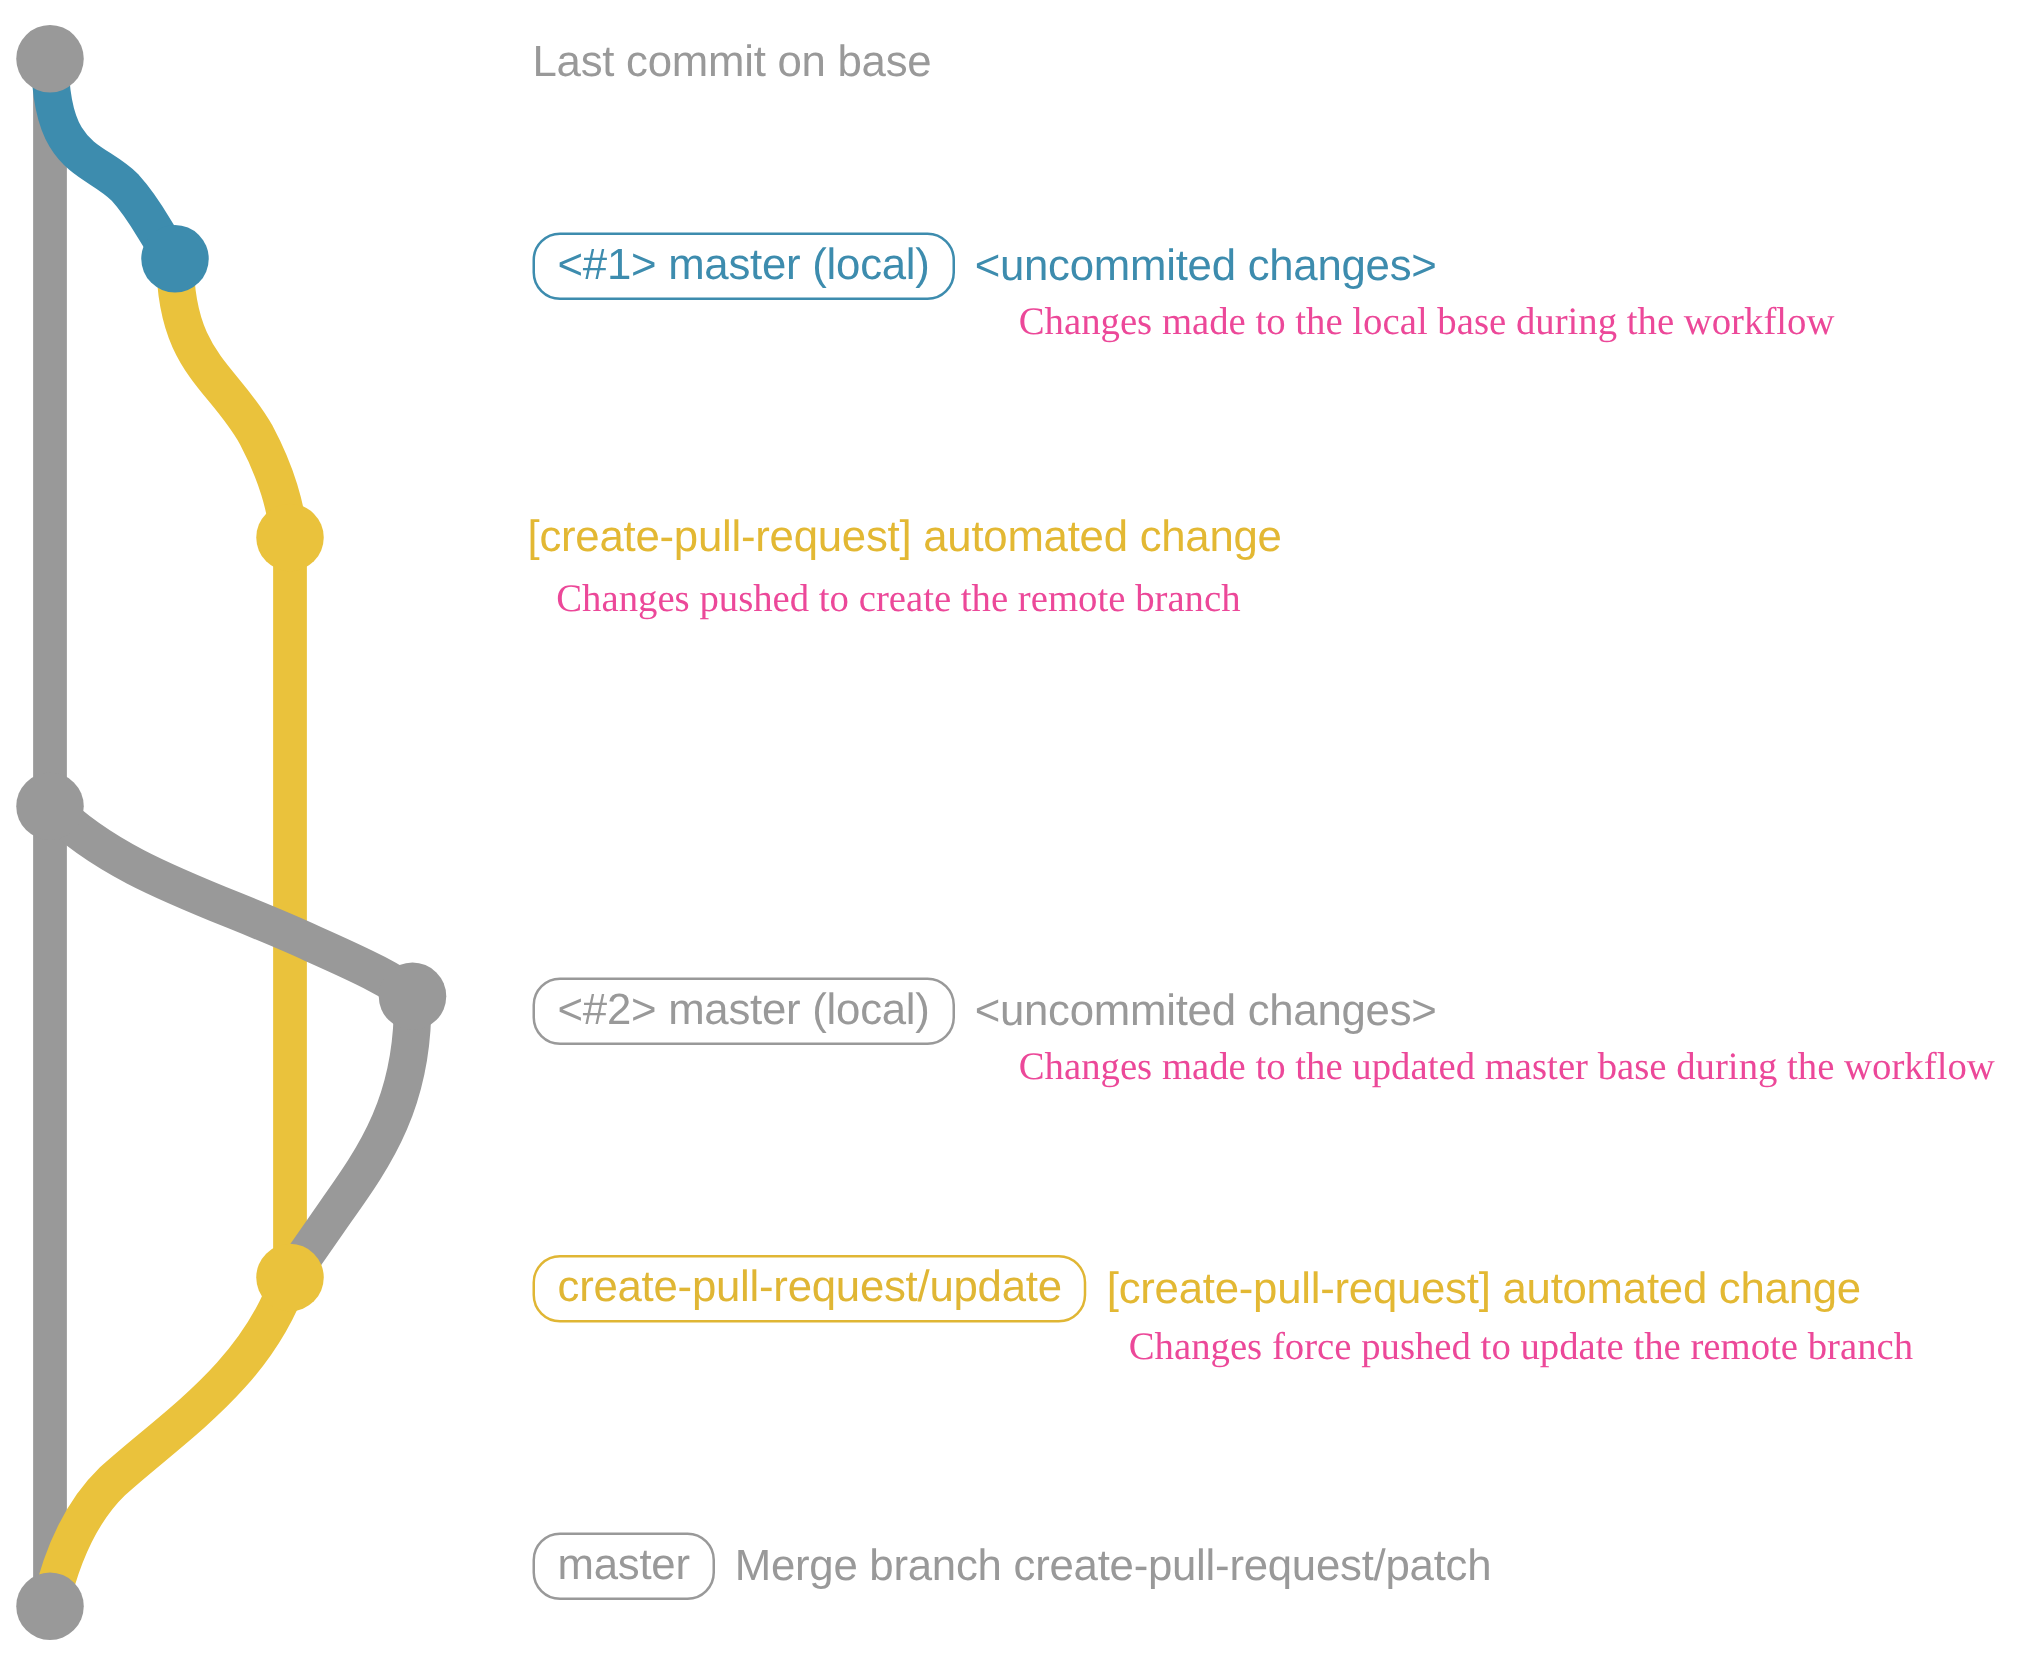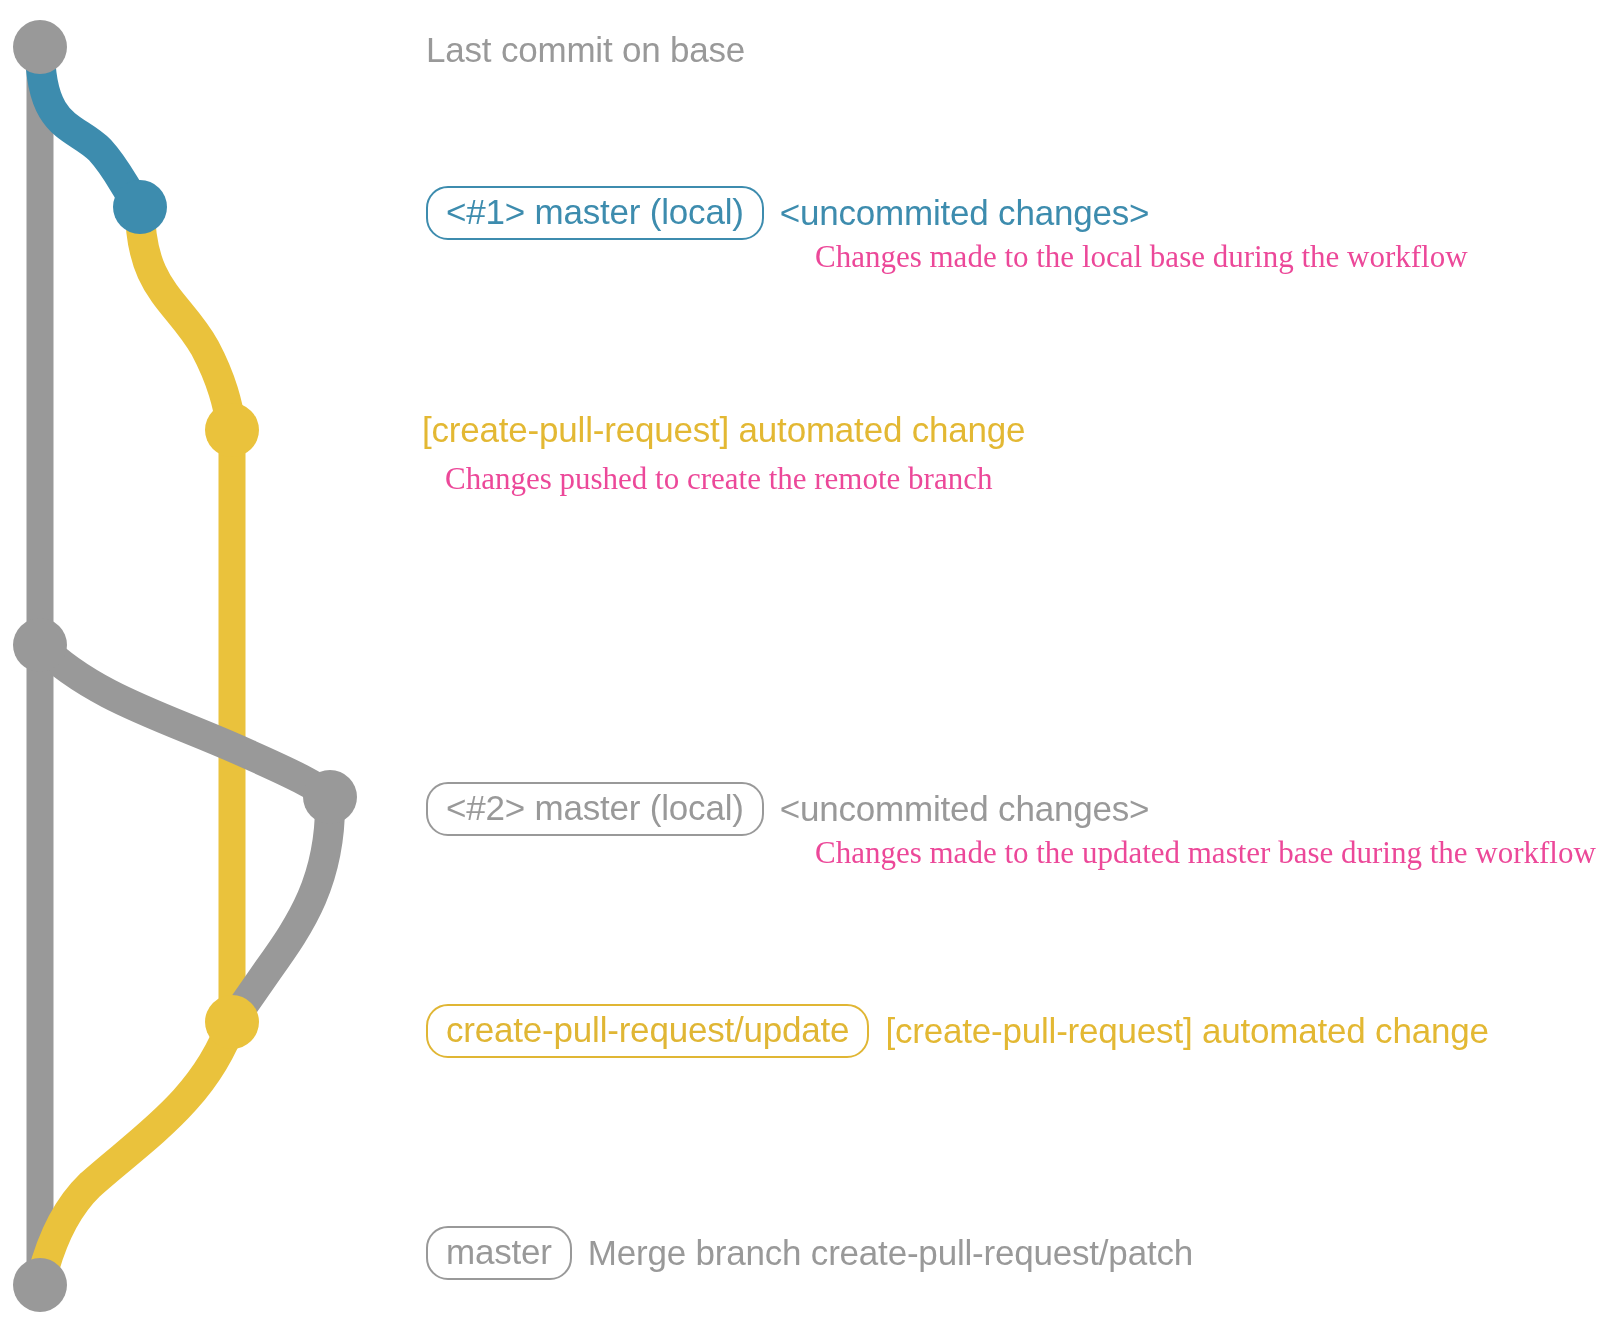--- a/index.html
+++ b/index.html
@@ -126,19 +126,20 @@
   <div class="row" style="left:398px; top:782px;">
     <span class="badge c-gray">&lt;#2&gt; master (local)</span>
     <span class="commit-msg c-gray">&lt;uncommited changes&gt;</span>
   </div>
   <div class="desc" style="left:787px; top:835px;">Changes made to the updated master base during the workflow</div>
 
   <div class="row" style="left:398px; top:1004px;">
     <span class="badge c-gold">create-pull-request/update</span>
     <span class="commit-msg c-goldtxt">[create-pull-request] automated change</span>
   </div>
+  <div class="desc" style="left:875px; top:1059px;">Changes force pushed to update the remote branch</div>
 
   <div class="row" style="left:398px; top:1226px;">
     <span class="badge c-gray">master</span>
     <span class="commit-msg c-gray">Merge branch create-pull-request/patch</span>
   </div>
 
 </div>
 
 </body></html>

